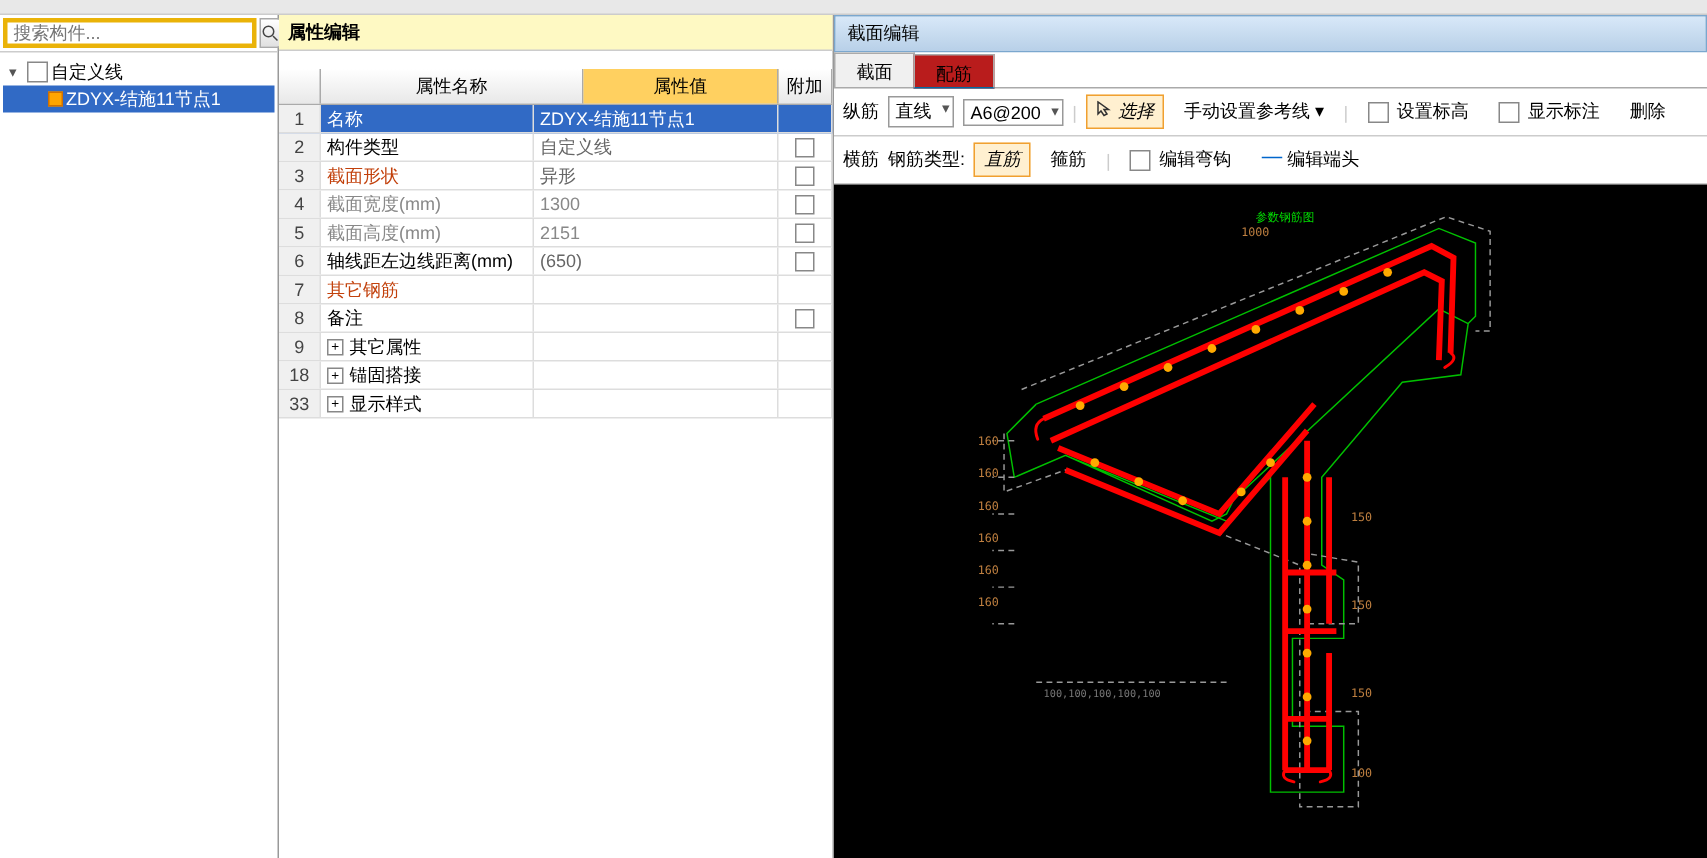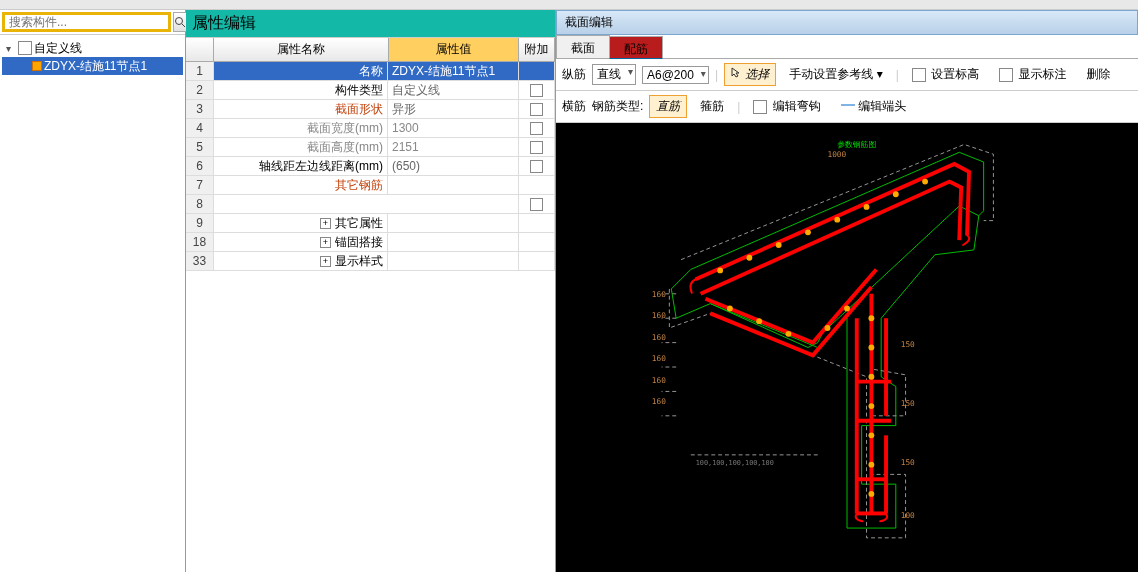--- a/index.html
+++ b/index.html
@@ -96,28 +96,30 @@
     }
     
     .middle-panel {
       width: 370px;
       background: #fff;
       border-right: 1px solid #999;
       display: flex;
       flex-direction: column;
     }
     .panel-header {
-      background: #14b8a6;
+      background: #fef9c3;
       border-bottom: 1px solid #ccc;
       padding: 3px 6px;
-      font-size: 16px;
+      font-size: 12px;
+      font-weight: bold;
     }
     .prop-table {
       flex: 1;
       overflow: auto;
+      margin-top: 12px;
     }
     .prop-header {
       display: flex;
       background: linear-gradient(#fff,#e8e8e8);
       border-bottom: 1px solid #aaa;
       height: 24px;
     }
     .prop-header-cell {
       border-right: 1px solid #aaa;
       display: flex;
@@ -141,21 +143,21 @@
       display: flex;
       align-items: center;
       overflow: hidden;
     }
     .prop-num {
       width: 28px;
       justify-content: center;
       background: #f0f0f0;
       color: #444;
     }
-    .prop-name { width: 174px; justify-content: flex-end; }
+    .prop-name { width: 142px; }
     .prop-name .expander-box {
       width: 11px; height: 11px;
       border: 1px solid #888;
       display: inline-flex;
       align-items: center;
       justify-content: center;
       font-size: 9px;
       margin-right: 4px;
       background: #fff;
       cursor: pointer;
@@ -364,20 +366,23 @@
           <div class="prop-row">
             <div class="prop-cell prop-num">7</div>
             <div class="prop-cell prop-name">
               <span class="blue-text">其它钢筋</span>
             </div>
             <div class="prop-cell prop-val"></div>
             <div class="prop-cell prop-extra"></div>
           </div>
           <div class="prop-row">
             <div class="prop-cell prop-num">8</div>
+            <div class="prop-cell prop-name">
+              <span>备注</span>
+            </div>
             <div class="prop-cell prop-val"></div>
             <div class="prop-cell prop-extra">
               <div class="checkbox"></div>
             </div>
           </div>
           <div class="prop-row">
             <div class="prop-cell prop-num">9</div>
             <div class="prop-cell prop-name">
               <span class="expander-box">+</span>
               <span>其它属性</span>

